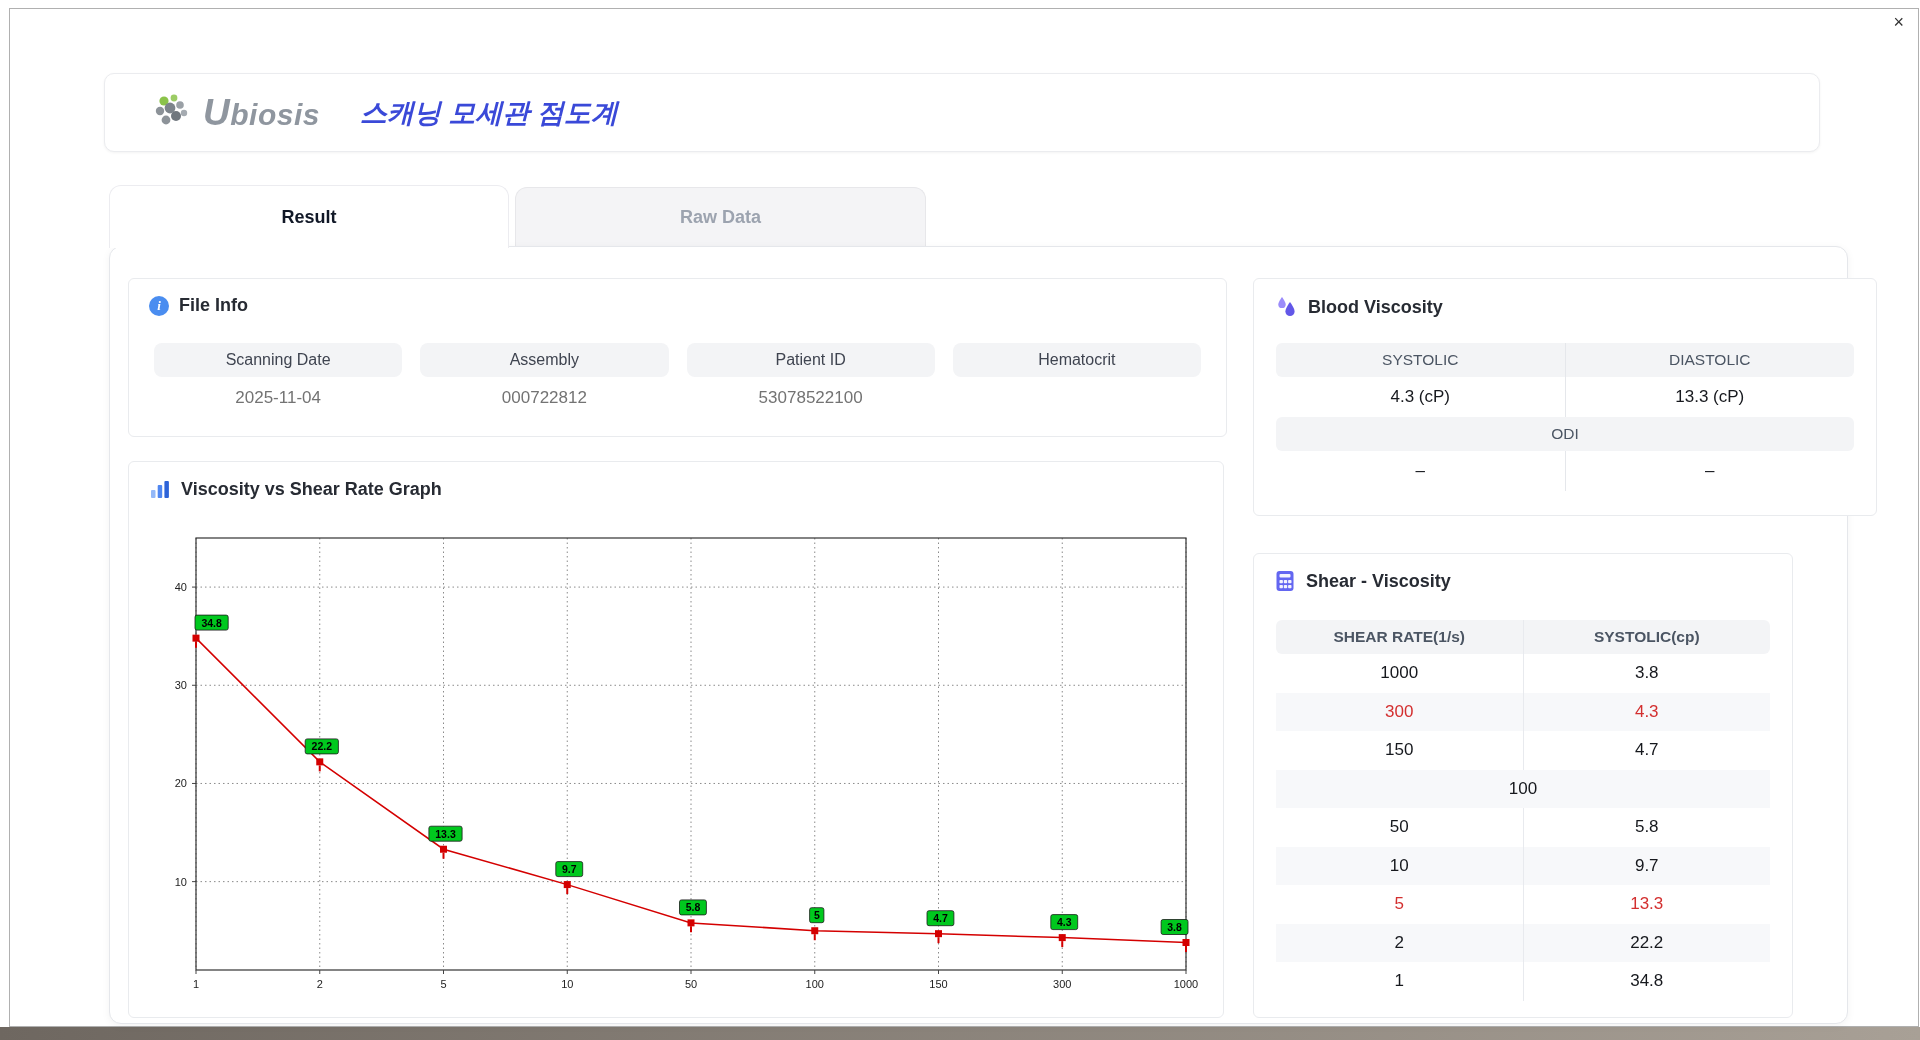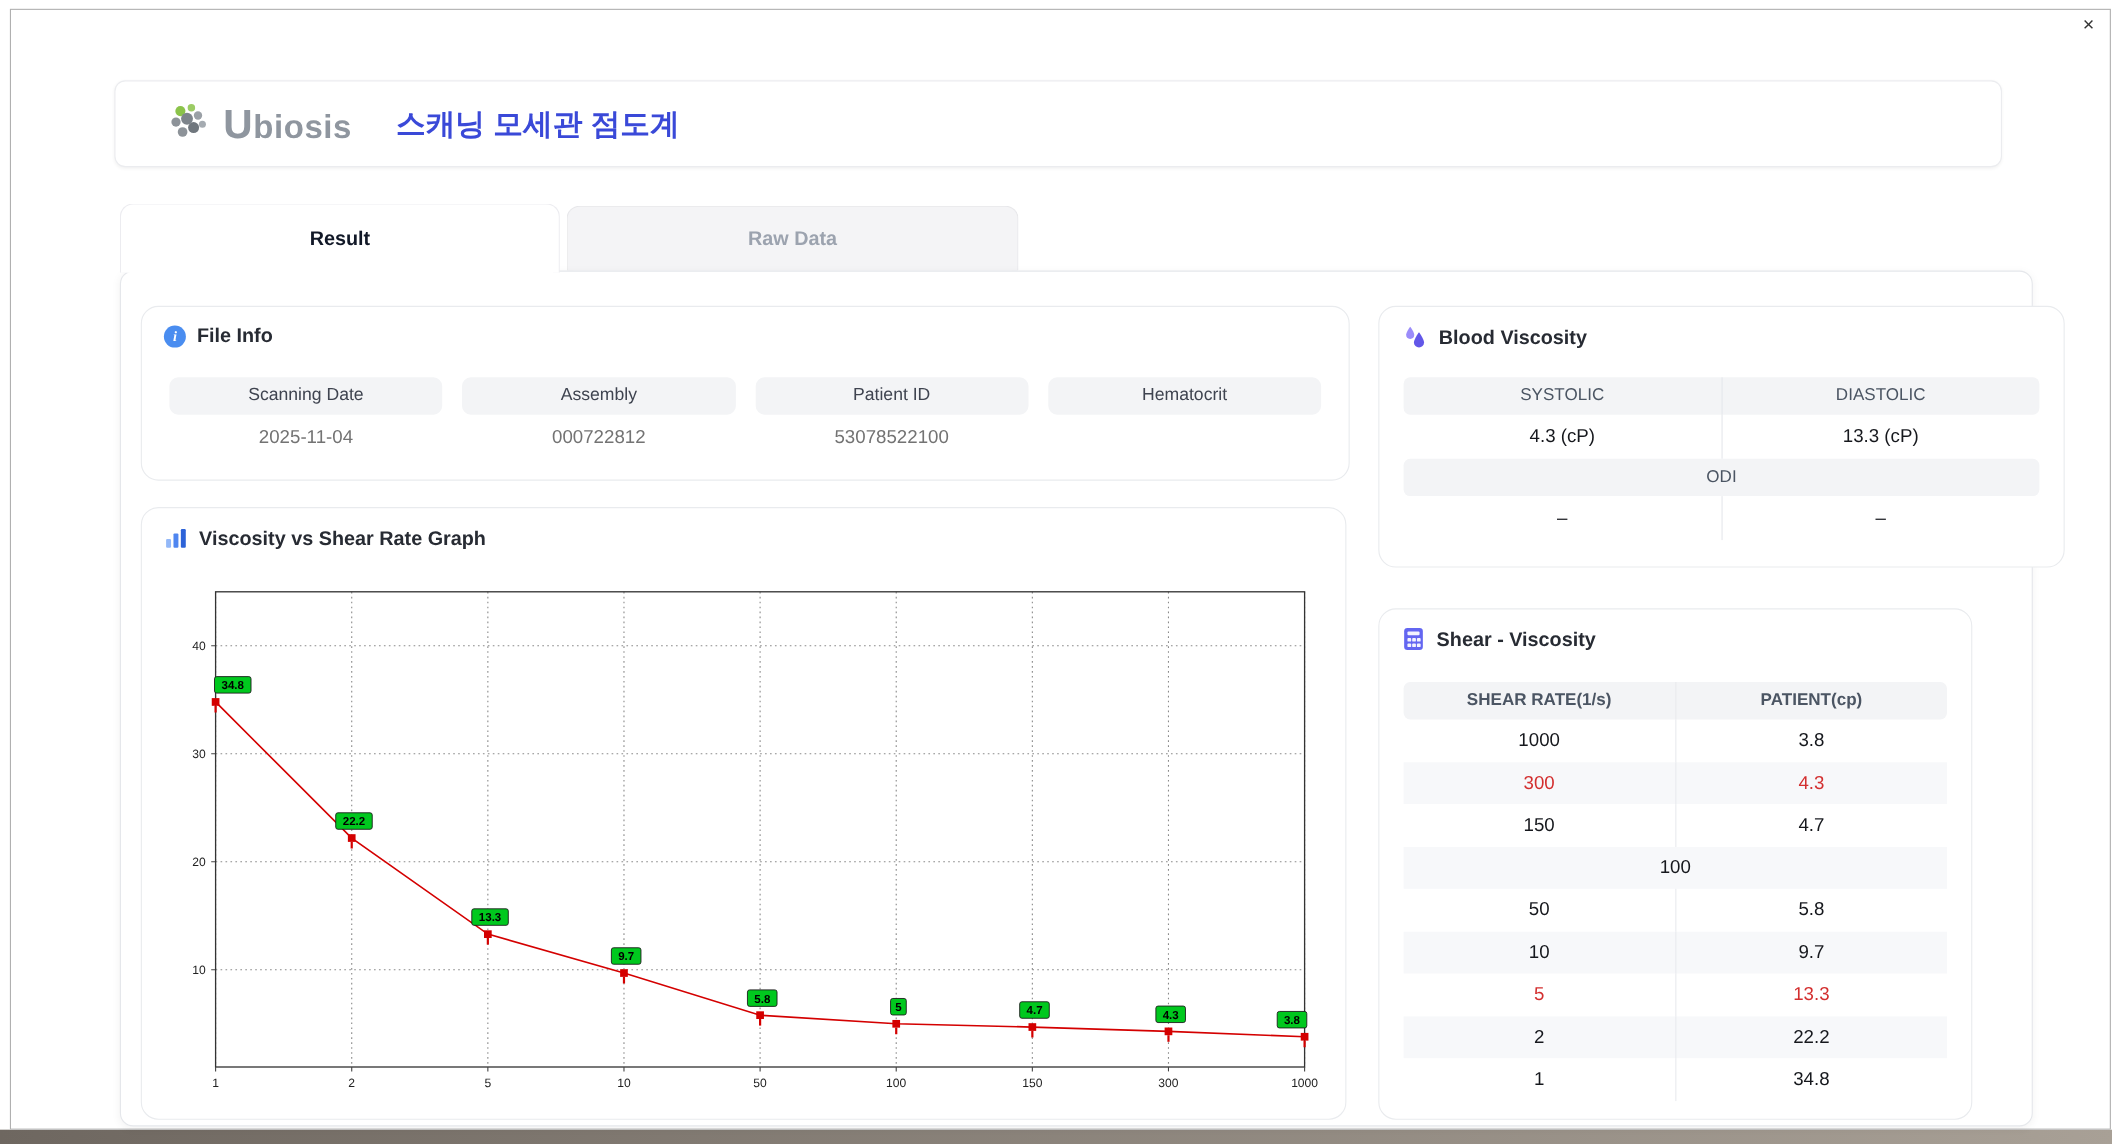--- a/index.html
+++ b/index.html
@@ -8,38 +8,38 @@
 
   .bottom-strip{ position:absolute; left:0; bottom:0; width:100%; height:13px;
     background:linear-gradient(90deg,#6e6760,#a8a096); }
   .window{ position:absolute; left:9px; top:8px; right:1px; bottom:13px;
     background:#fff; border:1px solid #b0b0b0; }
   .close-btn{ position:absolute; top:2px; right:14px; font-size:18px; color:#333;
     cursor:pointer; line-height:22px; }
 
   .header-card{ position:absolute; left:94px; top:64px; width:1716px; height:79px;
     border:1px solid #ebecef; border-radius:10px; background:#fff;
-    box-shadow:0 1px 3px rgba(0,0,0,.05); display:flex; align-items:center; padding-left:48px; }
+    box-shadow:0 1px 3px rgba(0,0,0,.05); display:flex; align-items:center; padding-left:48px;font-style:italic; }
   .logo{ display:flex; align-items:center; gap:8px; }
   .logo-text{ display:inline-block; font-size:30px; font-weight:600; color:#8f969f; letter-spacing:.5px; }
   .logo-text::first-letter{ font-size:37px; }
   .app-title{ margin-left:40px; font-size:27px; font-weight:700; color:#3a49d8; }
 
   .tab{ position:absolute; display:flex; align-items:center; justify-content:center;
     border-radius:12px 12px 0 0; font-size:18px; cursor:pointer; }
   .tab-result{ left:99px; top:176px; width:400px; height:63px; background:#fff;
     border:1px solid #ececf0; border-bottom:none; color:#111827; font-weight:700; z-index:5; }
   .tab-raw{ left:505px; top:178px; width:411px; height:59px; background:#f4f4f6;
     border:1px solid #e7e7ea; border-bottom:none; color:#9ca3af; font-weight:600; z-index:1; }
 
   .content-card{ position:absolute; left:99px; top:237px; width:1739px; height:778px;
     background:#fff; border:1px solid #e5e7eb; border-radius:12px;
     box-shadow:0 2px 8px rgba(0,0,0,.05); z-index:2; }
 
-  .inner-card{ position:absolute; background:#fff; border:1px solid #e9ebee; border-radius:16px; }
+  .inner-card{ position:absolute; background:#fff; border:1px solid #e9ebee; border-radius:6px; }
   #file-info{ left:18px; top:31px; width:1099px; height:159px; }
   #graph-card{ left:18px; top:214px; width:1096px; height:557px; }
   #blood-card{ left:1143px; top:31px; width:624px; height:238px; }
   #shear-card{ left:1143px; top:306px; width:540px; height:465px; }
 
   .card-title{ position:absolute; left:20px; top:16px; display:flex; align-items:center;
     gap:10px; font-size:18px; font-weight:700; color:#272b33; }
 
   .info-icon{ width:20px; height:20px; border-radius:50%; background:#4a8df0; color:#fff;
     display:inline-flex; align-items:center; justify-content:center; font-size:13px; font-weight:700;
@@ -259,21 +259,21 @@
           <rect x="14.1" y="10" width="3.4" height="3.2" rx="0.8" fill="#fff" opacity="0.92"></rect>
           <rect x="5.5" y="15" width="3.4" height="3.2" rx="0.8" fill="#fff" opacity="0.92"></rect>
           <rect x="9.8" y="15" width="3.4" height="3.2" rx="0.8" fill="#fff" opacity="0.92"></rect>
           <rect x="14.1" y="15" width="3.4" height="3.2" rx="0.8" fill="#fff" opacity="0.92"></rect>
         </svg>
         <span>Shear - Viscosity</span>
       </div>
       <div class="sv-table">
         <div class="sv-head">
             <div class="sv-cell">SHEAR RATE(1/s)</div>
-            <div class="sv-cell">PATIENT(cp)</div>
+            <div class="sv-cell">SYSTOLIC(cp)</div>
           </div>
         <div>
             <div class="sv-row">
               <div class="sv-cell">1000</div>
               <div class="sv-cell">3.8</div>
             </div>
             <div class="sv-row stripe hl">
               <div class="sv-cell">300</div>
               <div class="sv-cell">4.3</div>
             </div>

